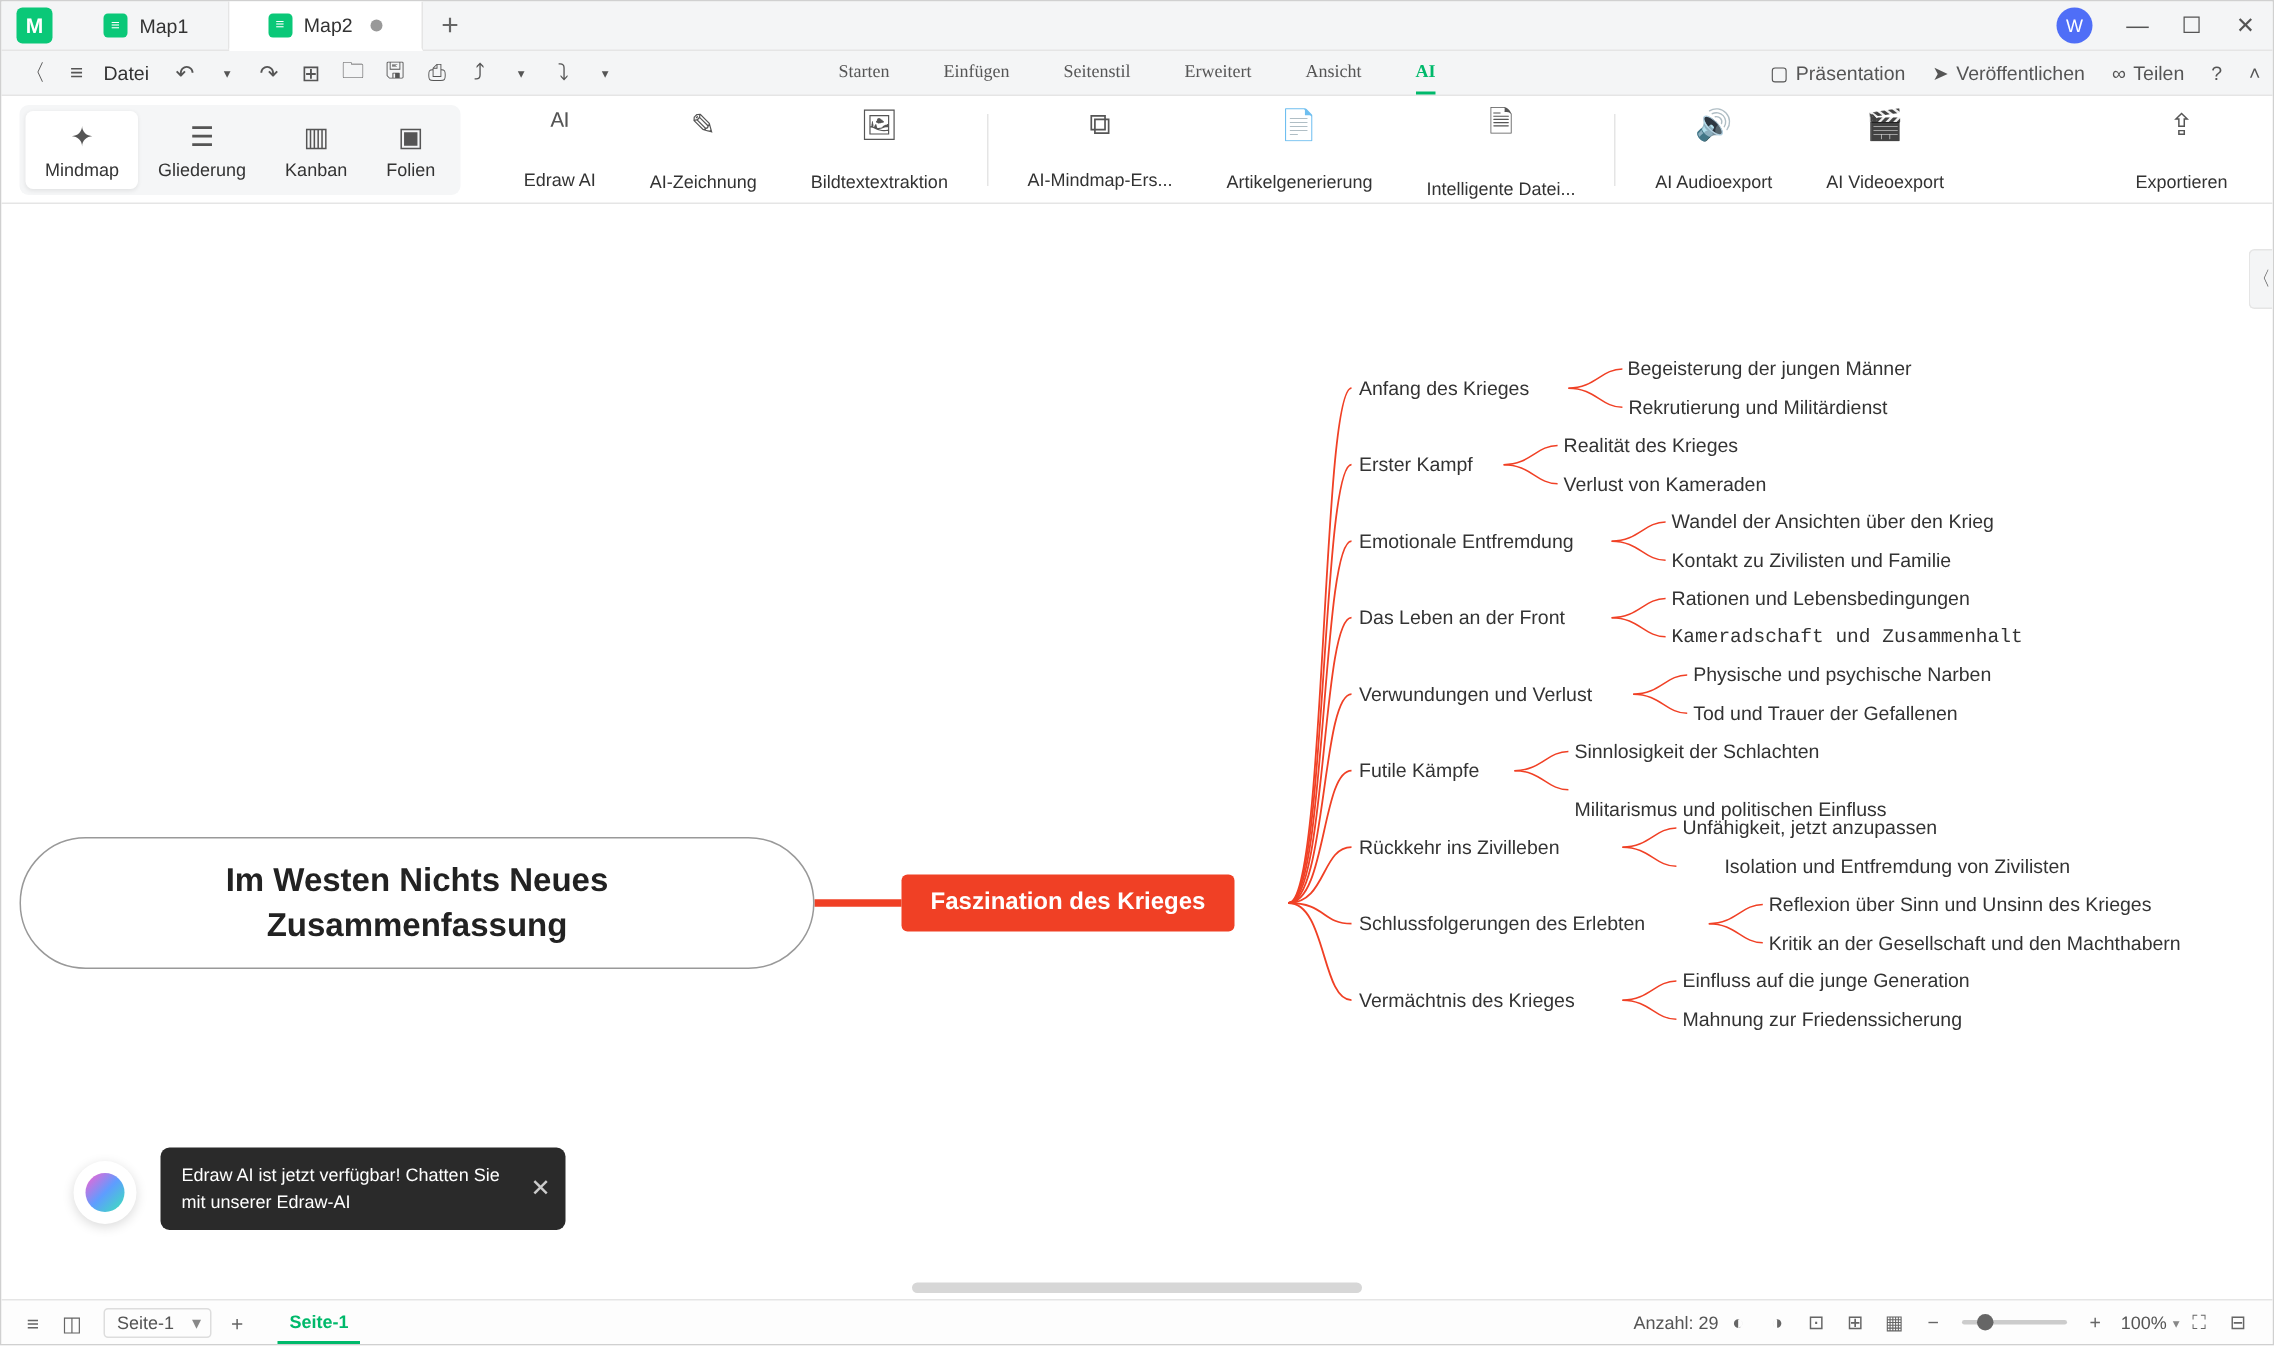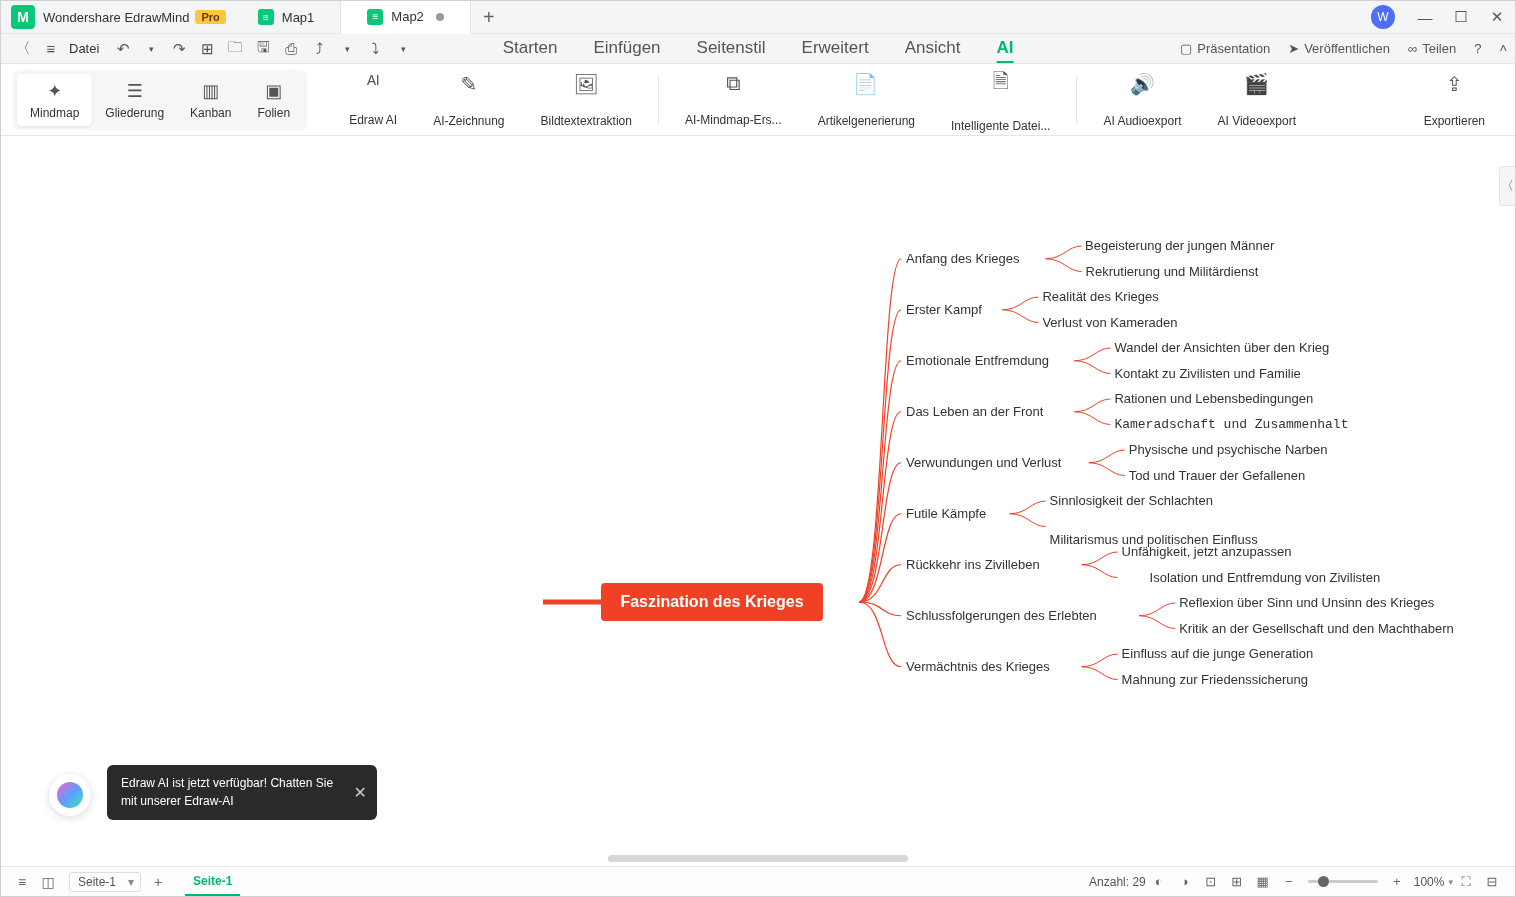--- a/index.html
+++ b/index.html
@@ -16,21 +16,21 @@
 .tab .dirty-dot{width:8px;height:8px;border-radius:50%;background:#999;margin-left:12px;}
 .new-tab{display:flex;align-items:center;justify-content:center;width:36px;color:#666;font-size:20px;cursor:pointer;}
 .titlebar-spacer{flex:1;}
 .win-avatar{width:24px;height:24px;border-radius:50%;background:#4f6ef7;color:#fff;display:flex;align-items:center;justify-content:center;font-size:12px;margin:4px 12px;}
 .win-btn{width:36px;display:flex;align-items:center;justify-content:center;color:#555;font-size:15px;cursor:pointer;}
 
 .menubar{height:30px;background:#f4f5f6;border-bottom:1px solid #e5e5e5;display:flex;align-items:center;padding:0 8px;position:relative;}
 .menubar .qbtn{width:24px;height:24px;display:flex;align-items:center;justify-content:center;color:#555;font-size:15px;margin:0 2px;cursor:pointer;border-radius:3px;}
 .menubar .file-label{font-size:13px;color:#333;margin:0 10px 0 4px;cursor:pointer;}
 .menubar .tabs-main{position:absolute;left:50%;transform:translateX(-50%);display:flex;gap:36px;align-items:center;height:100%;}
-.menubar .mtab{font-size:17px;color:#555;cursor:pointer;height:100%;display:flex;align-items:center;border-bottom:2px solid transparent;}
+.menubar .mtab{font-size:12px;color:#555;cursor:pointer;height:100%;display:flex;align-items:center;border-bottom:2px solid transparent;font-family:Liberation Serif, serif;}
 .menubar .mtab.active{color:#00b96b;border-bottom:2px solid #00b96b;font-weight:600;}
 .menubar .right{position:absolute;right:8px;display:flex;align-items:center;gap:18px;}
 .menubar .right .rbtn{font-size:13px;color:#555;display:flex;align-items:center;gap:5px;cursor:pointer;}
 
 .ribbon{height:72px;background:#fff;border-bottom:1px solid #e5e5e5;display:flex;align-items:center;padding:0 12px;}
 .ribbon-group{display:flex;align-items:center;background:#f5f6f7;border-radius:6px;padding:4px;margin-right:24px;}
 .rbtn-v{display:flex;flex-direction:column;align-items:center;justify-content:center;padding:6px 13px;font-size:12px;color:#333;cursor:pointer;border-radius:5px;gap:4px;}
 .rbtn-v.active{background:#fff;box-shadow:0 1px 3px rgba(0,0,0,0.08);}
 .rbtn-v .ico{font-size:18px;color:#555;}
 .ribbon-btn{display:flex;flex-direction:column;align-items:center;justify-content:center;padding:0 18px;font-size:12px;color:#333;cursor:pointer;gap:18px;}
@@ -64,24 +64,20 @@
 .footer .zslider{width:70px;height:3px;background:#ccc;border-radius:2px;position:relative;margin:0 6px;}
 .footer .zslider .thumb{position:absolute;left:10px;top:-4px;width:11px;height:11px;border-radius:50%;background:#666;}
 </style>
 </head>
 <body>
 
 <div class="app">
 
   <div class="titlebar">
     <div class="app-logo">M</div>
-    <div class="app-name">
-      <span>Wondershare EdrawMind</span>
-      <span class="pro-badge">Pro</span>
-    </div>
     <div class="tab">
       <span class="doc-icon">≡</span>
       <span>Map1</span>
     </div>
     <div class="tab active">
       <span class="doc-icon">≡</span>
       <span>Map2</span>
       <span class="dirty-dot"></span>
     </div>
     <div class="new-tab">+</div>
@@ -220,20 +216,21 @@
         <path d="M 858 466 C 883 466 880 428.75 900 428.75" stroke="#f04025" fill="none" stroke-width="1.2"></path>
         <path d="M 1080.6 428.75 C 1098.6 428.75 1102.6 416 1116.6 416" stroke="#f04025" fill="none" stroke-width="1"></path>
         <path d="M 1080.6 428.75 C 1098.6 428.75 1102.6 441.5 1116.6 441.5" stroke="#f04025" fill="none" stroke-width="1"></path>
         <path d="M 858 466 C 883 466 880 479.75 900 479.75" stroke="#f04025" fill="none" stroke-width="1.2"></path>
         <path d="M 1138.2 479.75 C 1156.2 479.75 1160.2 467 1174.2 467" stroke="#f04025" fill="none" stroke-width="1"></path>
         <path d="M 1138.2 479.75 C 1156.2 479.75 1160.2 492.5 1174.2 492.5" stroke="#f04025" fill="none" stroke-width="1"></path>
         <path d="M 858 466 C 883 466 880 530.75 900 530.75" stroke="#f04025" fill="none" stroke-width="1.2"></path>
         <path d="M 1080.6 530.75 C 1098.6 530.75 1102.6 518 1116.6 518" stroke="#f04025" fill="none" stroke-width="1"></path>
         <path d="M 1080.6 530.75 C 1098.6 530.75 1102.6 543.5 1116.6 543.5" stroke="#f04025" fill="none" stroke-width="1"></path>
       </svg>
+    <div class="node-root">Im Westen Nichts Neues Zusammenfassung</div>
     <div class="node-main">Faszination des Krieges</div>
     <div class="side-toggle">〈</div>
     <div class="ai-chip">
         <div class="ai-chip-inner"></div>
       </div>
     <div class="ai-bubble">
       <span>Edraw AI ist jetzt verfügbar! Chatten Sie mit unserer Edraw-AI</span>
       <span class="close">✕</span>
     </div>
     <div class="hscroll"></div>

